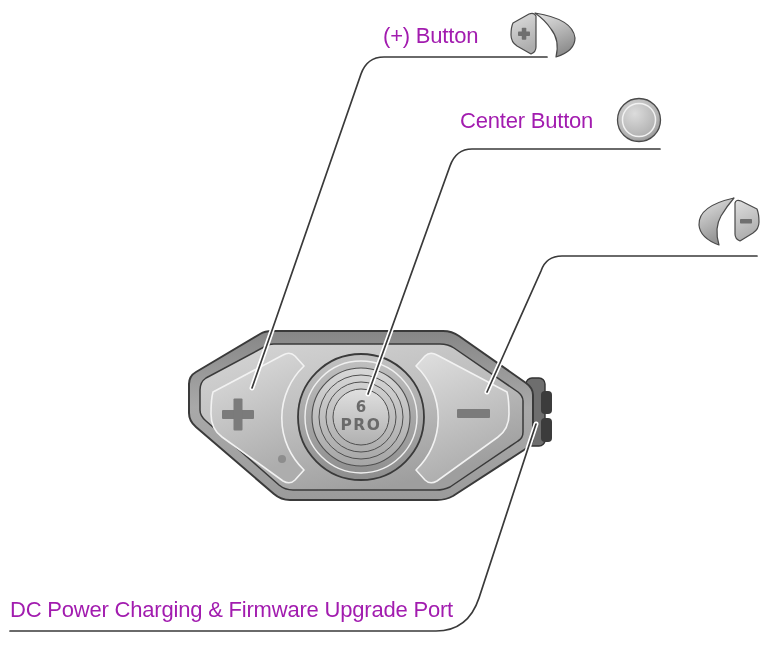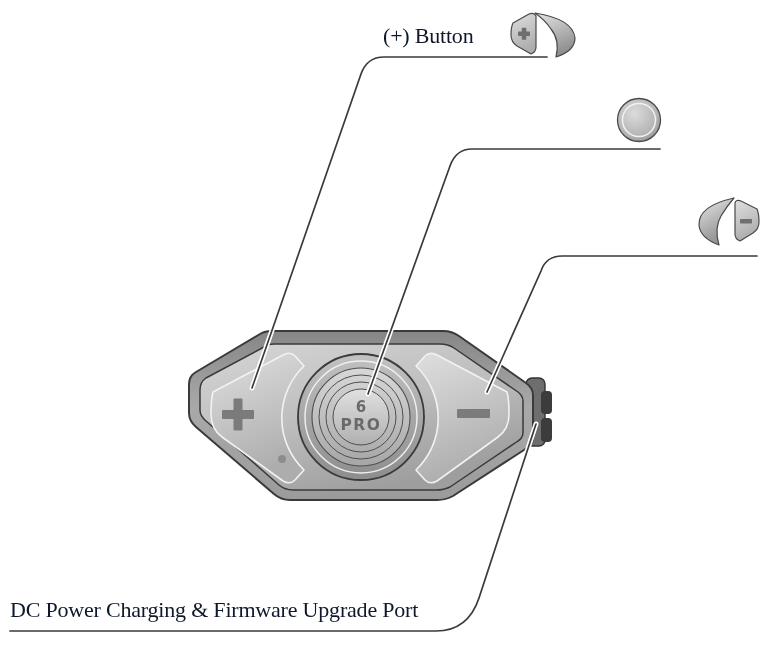--- a/index.html
+++ b/index.html
@@ -1,22 +1,22 @@
 <!DOCTYPE html>
 <html><head>
 <meta charset="utf-8">
 <style>
   html,body{margin:0;padding:0;background:#ffffff;}
   .stage{
     position:relative;width:762px;height:646px;background:#ffffff;overflow:hidden;
     font-family:"Liberation Sans",sans-serif;
   }
   .callout{
-    position:absolute;font-size:22px;line-height:1.1;color:#0f172a;
-    letter-spacing:-0.2px;white-space:nowrap;font-family:Liberation Serif, serif;
+    position:absolute;font-size:22px;line-height:1.1;color:#a21caf;
+    letter-spacing:-0.2px;white-space:nowrap;
   }
   svg{position:absolute;left:0;top:0;}
 </style>
 </head>
 <body>
 
 <div class="stage">
 
   <svg width="762" height="646" viewBox="0 0 762 646">
     <defs>
@@ -142,16 +142,17 @@
 
     <g stroke-linejoin="round">
       <path d="M 734,198 Q 698,206 699,225 Q 700,238 719,245 Q 714,228 721,216 Q 727,206 734,198 Z" fill="url(#iconGrad)" stroke="#4a4a4a" stroke-width="1.2"></path>
       <path d="M 757,209 L 741,201 Q 736,199 735,203 L 735,234 Q 735,239 740,241 L 753,233 Q 759,229 759,222 Q 759,214 757,209 Z" fill="url(#panelGrad)" stroke="#4a4a4a" stroke-width="1.2"></path>
       <rect x="740" y="219" width="12" height="4.5" rx="0.8" fill="#6f6f6f"></rect>
     </g>
   </svg>
 
   <div class="callout" style="left:383px;top:24px;">(+) Button</div>
 
+  <div class="callout" style="left:460px;top:109px;">Center Button</div>
 
 
   <div class="callout" style="left:10px;top:598px;">DC Power Charging &amp; Firmware Upgrade Port</div>
 </div>
 
 </body></html>

